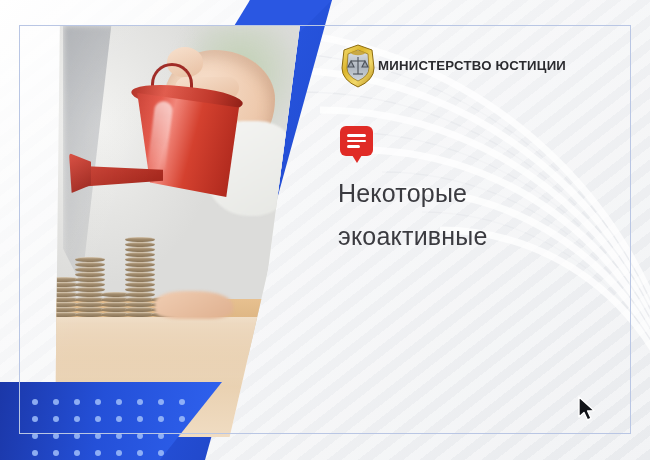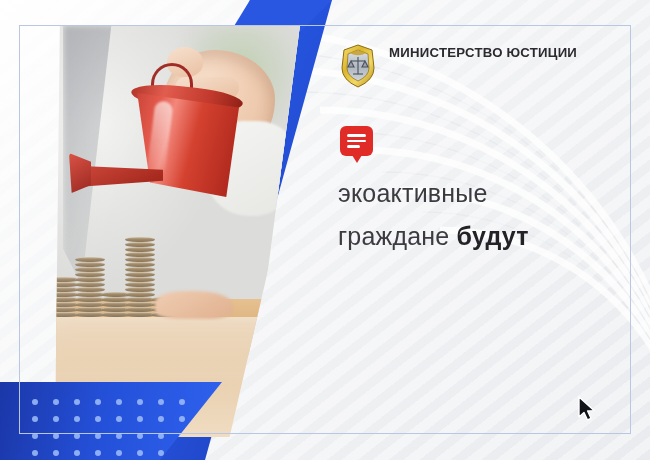--- a/index.html
+++ b/index.html
@@ -198,21 +198,21 @@
 
   
   .content {
     position:absolute;
     left:332px; top:0; right:0; bottom:0;
     z-index:6;
   }
 
   .brand {
     position:absolute; left:6px; top:44px;
-    display:flex; align-items:flex-start; gap:11px;
+    display:flex; align-items:center; 
   }
   .emblem {
     width:40px; height:44px; position:relative; flex:0 0 auto;
   }
   .brand-text {
     font-size:13.2px; font-weight:bold; letter-spacing:.25px;
     color:#2b2b2f; line-height:1.34;
   }
   .brand-text div { white-space:nowrap; }
 
@@ -469,22 +469,22 @@
       </div>
     </div>
 
     <div class="bubble">
       <i></i>
         <i></i>
         <i></i>
     </div>
 
     <div class="headline">
+      <div class="hl-line">Некоторые</div>
       <div class="hl-line">экоактивные</div>
-      <div class="hl-line"><span>граждане </span><span class="b">будут</span></div>
     </div>
 
 
     <svg class="cursor" viewBox="0 0 22 26">
       <path d="M2 1 L2 21 L7 16.5 L10.5 24 L14 22.3 L10.6 15 L17 14.6 Z" fill="#111318" stroke="#ffffff" stroke-width="1.4" stroke-linejoin="round"></path>
     </svg>
 
   </div>
 </div>
 

